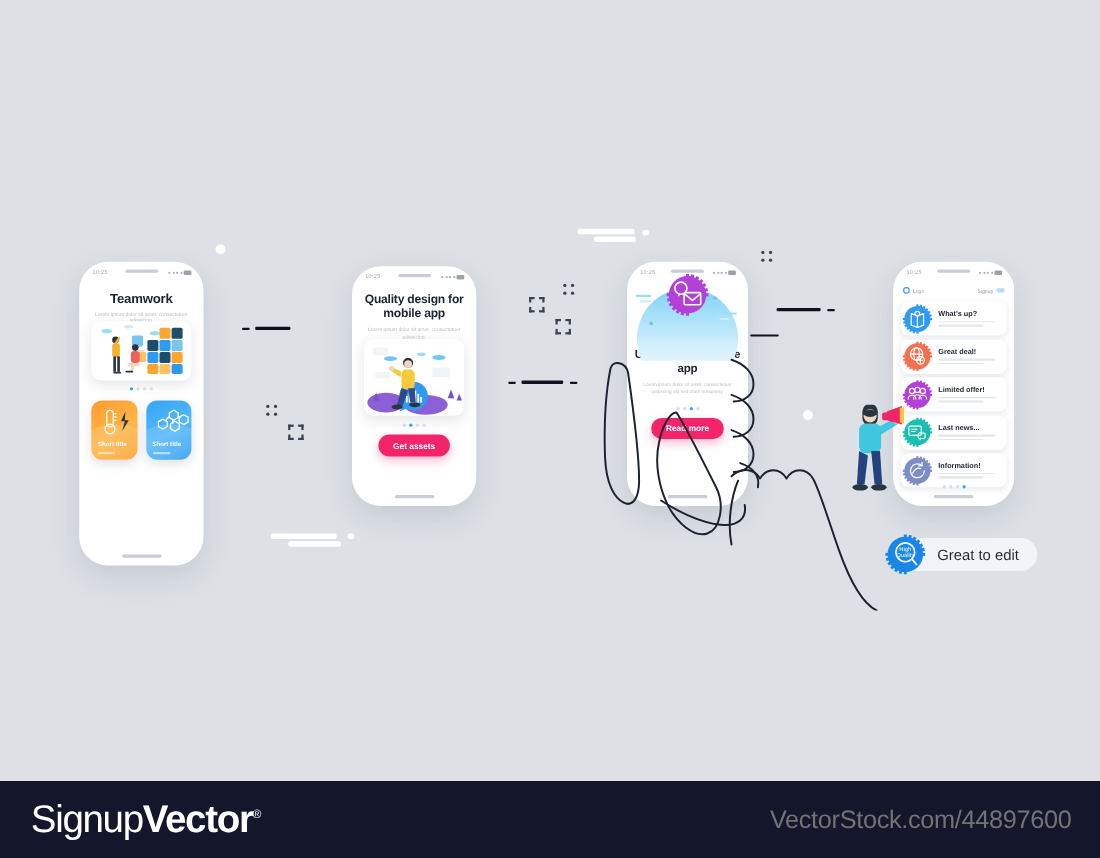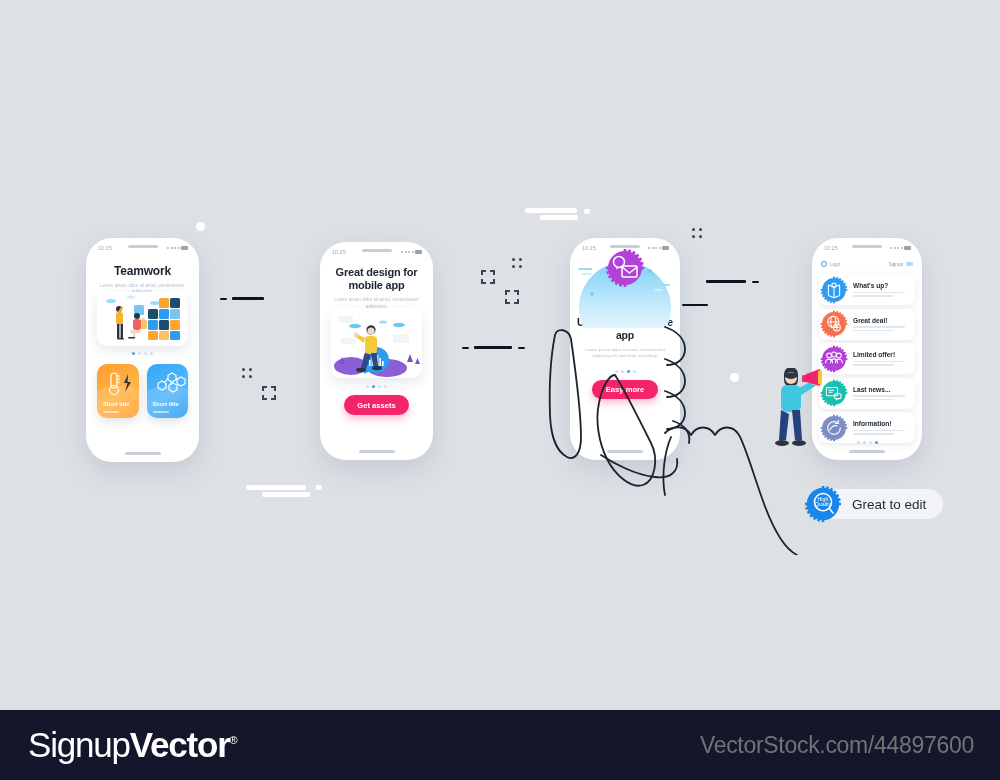--- a/index.html
+++ b/index.html
@@ -66,21 +66,21 @@
   .dots i.on { background: #3ea3f5; }
 
   .cta {
     display: flex; align-items: center; justify-content: center;
     color: #fff; font-weight: bold; border-radius: 999px;
     background: #f4246a;
     box-shadow: 0 4px 9px rgba(244,36,106,.30);
   }
 
   
-  #phone1 { left: 86px; top: 238px; width: 113px; height: 224px; }
+  #phone1 { left: 72px; top: 238px; width: 113px; height: 276px; }
   #phone1 .phone-title { font-size: 12px; margin-top: 26px; }
   #phone1 .phone-sub { font-size: 4.6px; margin-top: 5px; padding: 0 14px; }
   .illus-card {
     position: absolute; left: 11px; right: 11px; top: 54px; height: 54px;
     background: #fff; border-radius: 9px;
     box-shadow: 0 4px 12px rgba(40,60,90,.12);
     overflow: hidden;
   }
   #phone1 .dots { position:absolute; top: 114px; left:0; right:0; }
   .tiles { position:absolute; left: 11px; right: 11px; top: 126px; display:flex; gap:8px; }
@@ -345,21 +345,21 @@
       <div class="status-time">10:25</div>
       <div class="status-icons">
         <i></i>
           <i></i>
           <i></i>
           <i></i>
           <span class="bat"></span>
       </div>
     </div>
 
-    <div class="phone-title">Great design for mobile app</div>
+    <div class="phone-title">Quality design for mobile app</div>
     <div class="phone-sub">Lorem ipsum dolor sit amet, consectetuer adipsicing.</div>
 
     <div class="illus-card">
       <svg viewBox="0 0 91 70" width="100%" height="100%">
         <rect x="8" y="8" width="14" height="7" rx="1.5" fill="#f2f5f8"></rect>
         <rect x="62" y="26" width="16" height="9" rx="1.5" fill="#f2f5f8"></rect>
         <rect x="10" y="30" width="14" height="6" rx="1.5" fill="#f2f5f8"></rect>
         <ellipse cx="24" cy="18" rx="6" ry="2.2" fill="#6ec7f3"></ellipse>
         <ellipse cx="52" cy="14" rx="4" ry="1.6" fill="#9ddcf5"></ellipse>
         <ellipse cx="68" cy="17" rx="6" ry="2.2" fill="#6ec7f3"></ellipse>
@@ -457,21 +457,21 @@
     <div class="phone-title">UI assets for mobile app</div>
     <div class="phone-sub">Lorem ipsum dolor sit amet, consectetuer adipscing elit sed diam nonummy.</div>
 
     <div class="dots">
       <i></i>
         <i></i>
         <i class="on"></i>
         <i></i>
     </div>
 
-    <div class="cta">Easy more</div>
+    <div class="cta">Read more</div>
     <div class="home-bar"></div>
   </div>
 
   <div class="phone" id="phone4">
     <div class="status-bar">
       <div class="notch-pill"></div>
       <div class="status-time">10:25</div>
       <div class="status-icons">
         <i></i>
           <i></i>

